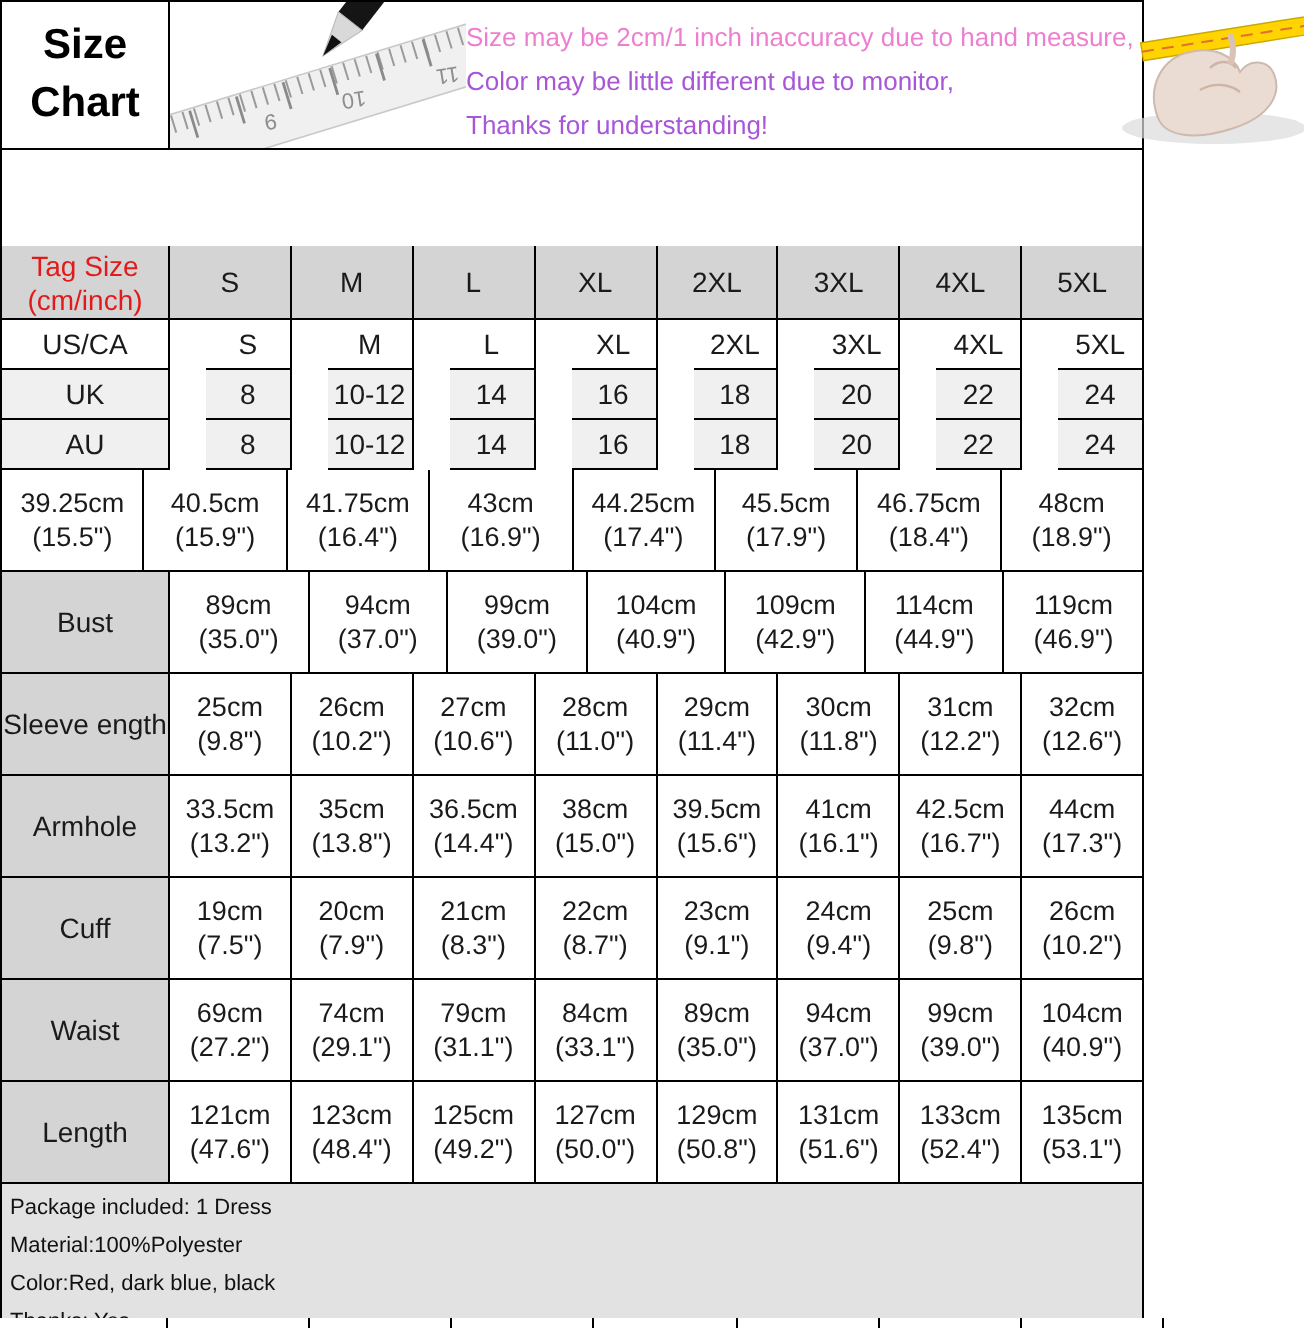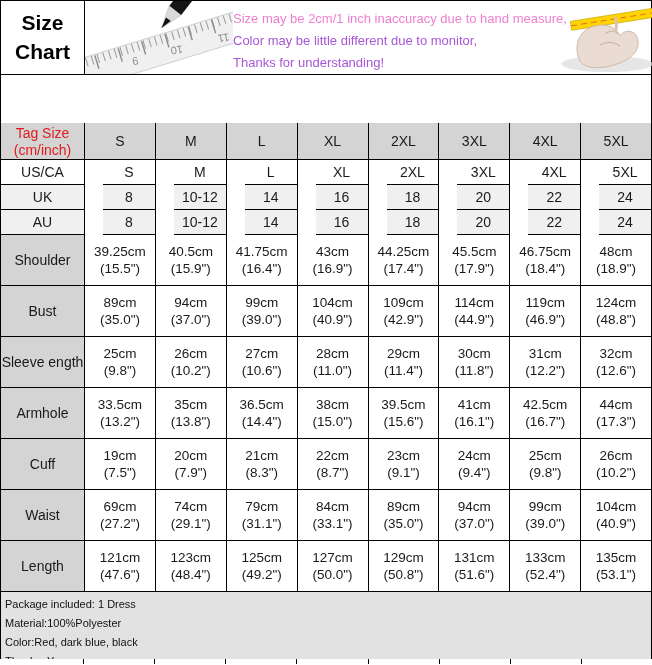--- a/index.html
+++ b/index.html
@@ -2,21 +2,21 @@
 <html><head>
 <meta charset="utf-8">
 <style>
   html,body{margin:0;padding:0;background:#fff;}
   #stage{
     width:652px;height:665px;position:relative;
     font-family:"Liberation Sans","DejaVu Sans",sans-serif;
     color:#1a1a1a;background:#fff;box-sizing:border-box;
   }
   #frame{
-    position:absolute;left:0;top:0;width:652px;height:659px;
+    position:absolute;left:0;top:0;width:572px;height:659px;
     border:1px solid #000;box-sizing:border-box;
     display:flex;flex-direction:column;
   }
   
   .banner{height:74px;flex:none;display:flex;box-sizing:border-box;border-bottom:1px solid #000;background:#fff;}
   .title-cell{
     width:84px;flex:none;border-right:1px solid #000;box-sizing:border-box;
     display:flex;align-items:center;justify-content:center;text-align:center;
     font-weight:bold;font-size:21px;line-height:1.35;color:#000;
   }
@@ -136,21 +136,20 @@
           <div class="cell">8</div>
           <div class="cell">10-12</div>
           <div class="cell">14</div>
           <div class="cell">16</div>
           <div class="cell">18</div>
           <div class="cell">20</div>
           <div class="cell">22</div>
           <div class="cell">24</div>
         </div>
         <div class="trow measure">
-          <div class="cell label">Shoulder</div>
           <div class="cell">
             <div>39.25cm</div>
             <div>(15.5")</div>
           </div>
           <div class="cell">
             <div>40.5cm</div>
             <div>(15.9")</div>
           </div>
           <div class="cell">
             <div>41.75cm</div>
@@ -199,24 +198,20 @@
             <div>109cm</div>
             <div>(42.9")</div>
           </div>
           <div class="cell">
             <div>114cm</div>
             <div>(44.9")</div>
           </div>
           <div class="cell">
             <div>119cm</div>
             <div>(46.9")</div>
-          </div>
-          <div class="cell">
-            <div>124cm</div>
-            <div>(48.8")</div>
           </div>
         </div>
         <div class="trow measure">
           <div class="cell label">Sleeve ength</div>
           <div class="cell">
             <div>25cm</div>
             <div>(9.8")</div>
           </div>
           <div class="cell">
             <div>26cm</div>

